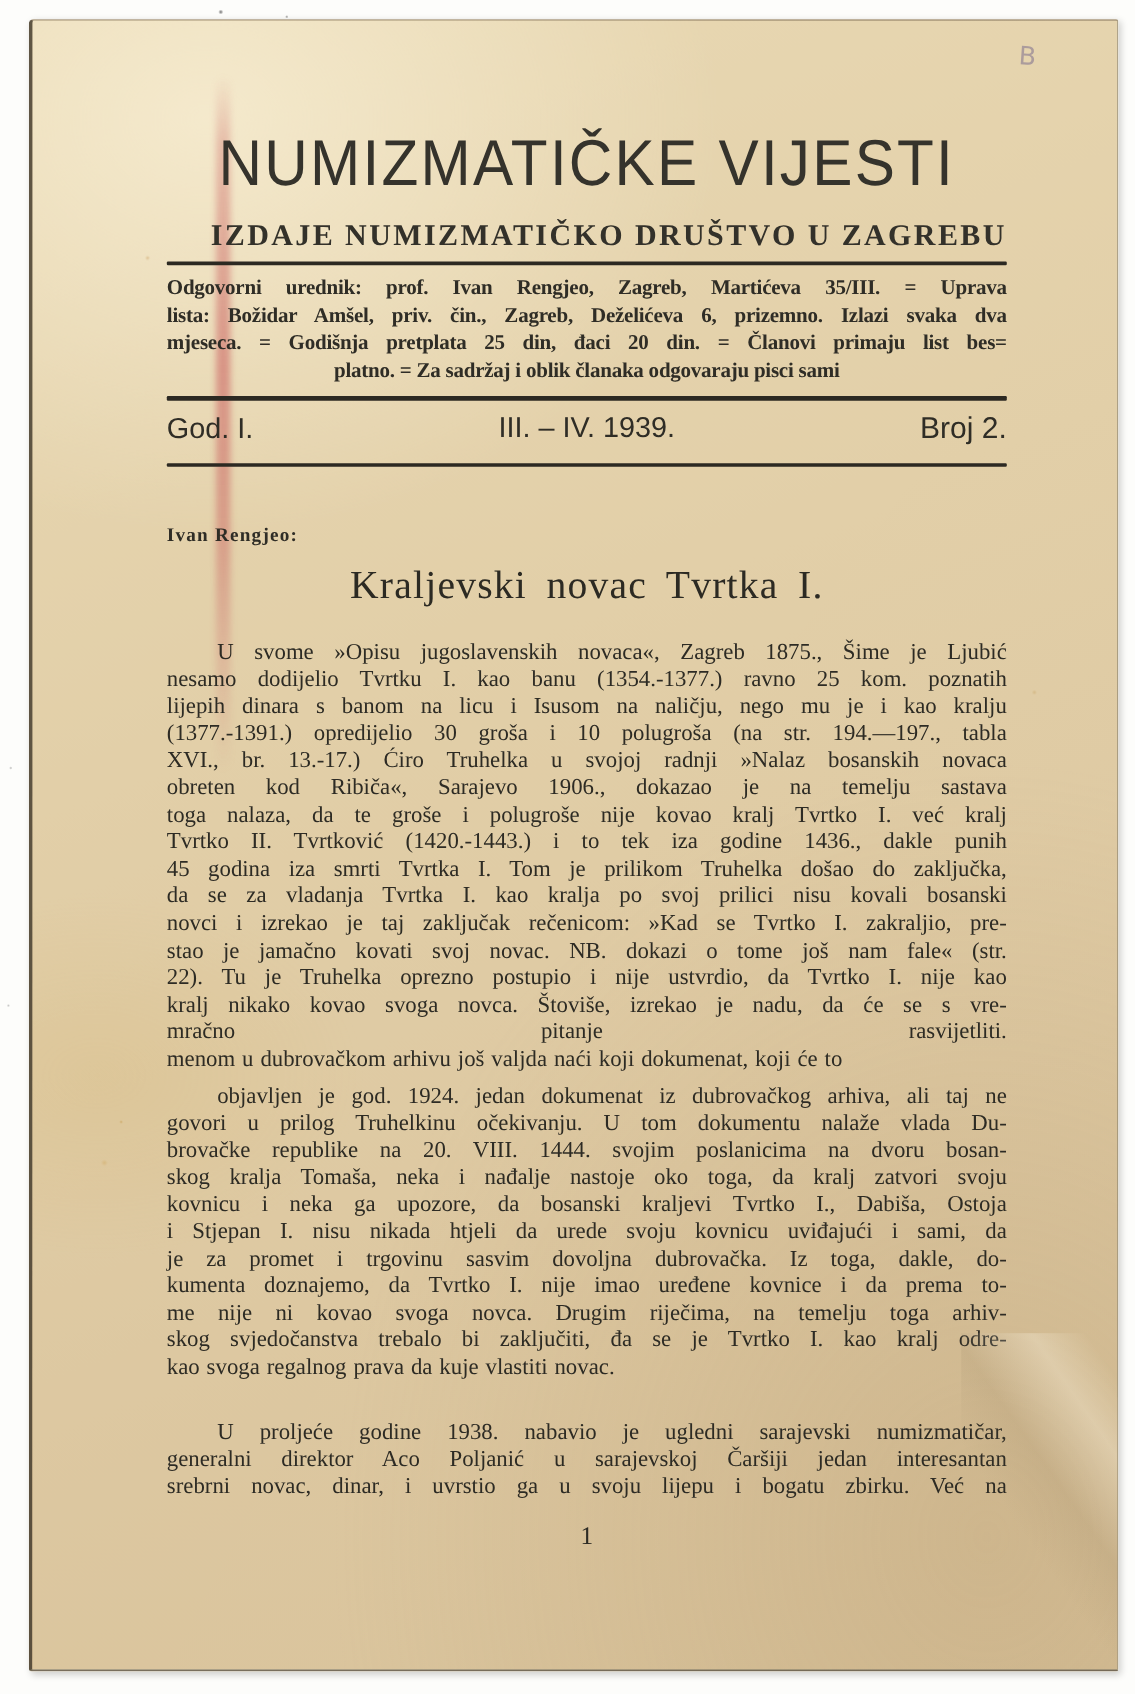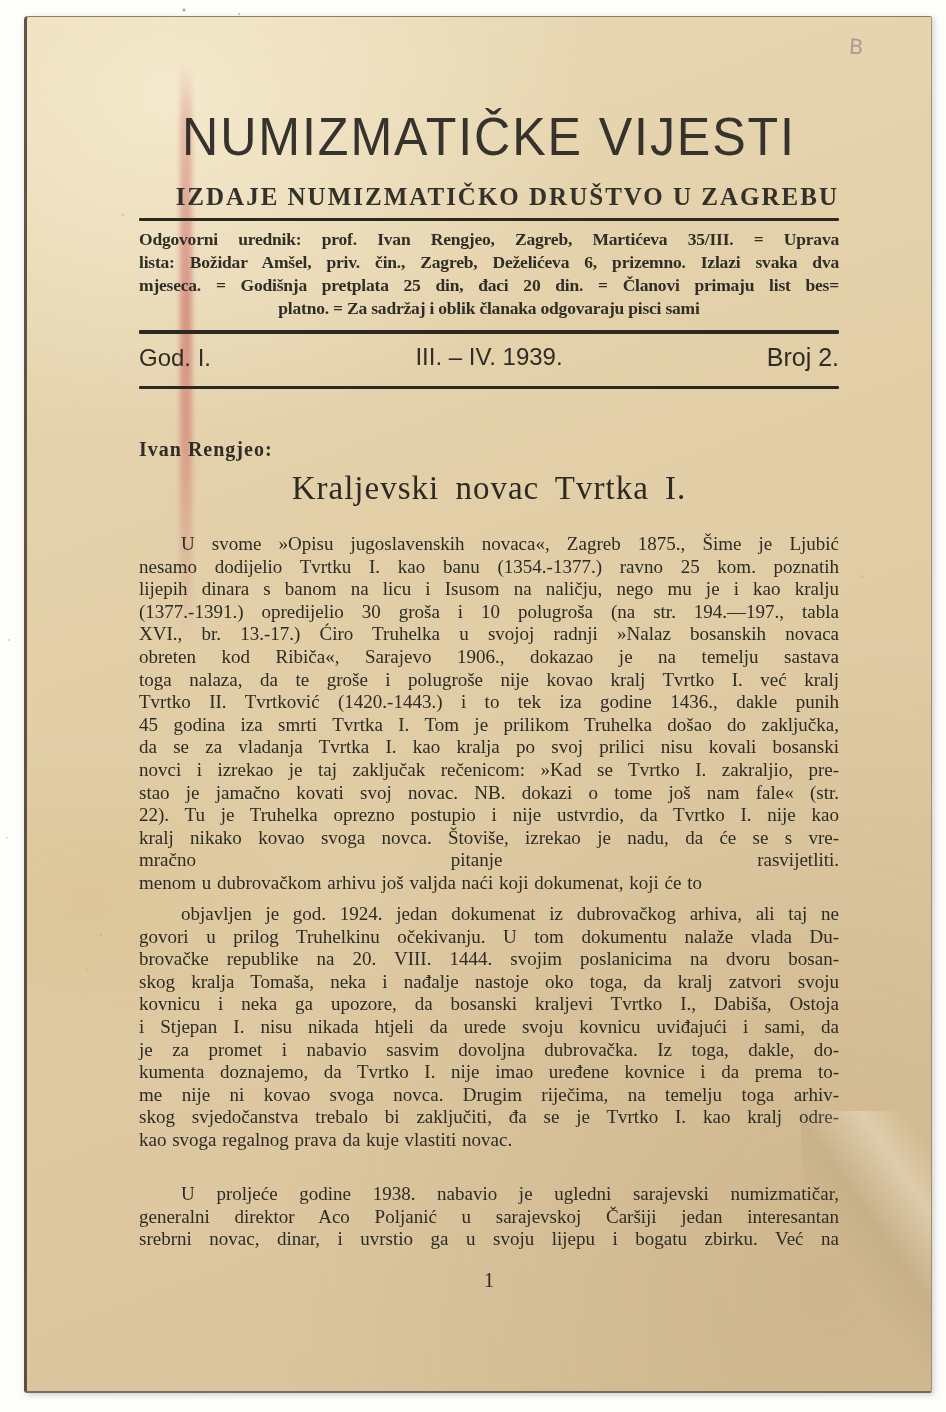--- a/index.html
+++ b/index.html
@@ -48,21 +48,21 @@
   #ruleA{top:201px;height:3px;}
   #ruleB{top:313px;height:4px;}
   #ruleC{top:369px;height:3px;}
   #imprint{top:211px;font-weight:bold;font-size:17.5px;letter-spacing:-0.2px;line-height:23px;color:#2f2d26;}
   #imprint .tline{text-align:justify;text-align-last:justify;}
   #imprint .tline:last-child{text-align:center;text-align-last:center;}
   #masthead-row{top:326px;font-family:"Liberation Sans",sans-serif;font-size:24px;color:#2f2d26;
     display:flex;justify-content:space-between;align-items:baseline;}
   #masthead-row .mh-center{position:absolute;left:0;right:0;text-align:center;}
   #masthead-row .mh-right{font-size:25px;}
-  #author{top:421px;font-weight:bold;font-size:20px;letter-spacing:1px;color:#2f2d26;}
+  #author{top:421px;font-weight:bold;font-size:16px;letter-spacing:1px;color:#2f2d26;}
   #article-title{top:453px;text-align:center;font-size:33px;letter-spacing:1px;
     word-spacing:7px;color:#2c2a23;}
   .body-para{font-size:19px;line-height:22.6px;color:#2d2b24;word-spacing:1px;}
   .body-para .tline{text-align:justify;text-align-last:justify;}
   .body-para.endpara .tline:last-child{text-align-last:left;}
   .body-para .tline:first-child{text-indent:42px;}
   #para1{top:516px;}
   #para2{top:886px;}
   #para3{top:1166px;}
   #page-number{top:1251px;text-align:center;font-size:21px;color:#2d2b24;}
@@ -122,21 +122,21 @@
           <div class="tline">menom u dubrovačkom arhivu još valjda naći koji dokumenat, koji će to</div>
         </div>
 
       <div id="para2" class="sec body-para endpara">
           <div class="tline">objavljen je god. 1924. jedan dokumenat iz dubrovačkog arhiva, ali taj ne</div>
           <div class="tline">govori u prilog Truhelkinu očekivanju. U tom dokumentu nalaže vlada Du-</div>
           <div class="tline">brovačke republike na 20. VIII. 1444. svojim poslanicima na dvoru bosan-</div>
           <div class="tline">skog kralja Tomaša, neka i nađalje nastoje oko toga, da kralj zatvori svoju</div>
           <div class="tline">kovnicu i neka ga upozore, da bosanski kraljevi Tvrtko I., Dabiša, Ostoja</div>
           <div class="tline">i Stjepan I. nisu nikada htjeli da urede svoju kovnicu uviđajući i sami, da</div>
-          <div class="tline">je za promet i nabavio sasvim dovoljna dubrovačka. Iz toga, dakle, do-</div>
+          <div class="tline">je za promet i trgovinu sasvim dovoljna dubrovačka. Iz toga, dakle, do-</div>
           <div class="tline">kumenta doznajemo, da Tvrtko I. nije imao uređene kovnice i da prema to-</div>
           <div class="tline">me nije ni kovao svoga novca. Drugim riječima, na temelju toga arhiv-</div>
           <div class="tline">skog svjedočanstva trebalo bi zaključiti, đa se je Tvrtko I. kao kralj odre-</div>
           <div class="tline">kao svoga regalnog prava da kuje vlastiti novac.</div>
         </div>
 
       <div id="para3" class="sec body-para">
           <div class="tline">U proljeće godine 1938. nabavio je ugledni sarajevski numizmatičar,</div>
           <div class="tline">generalni direktor Aco Poljanić u sarajevskoj Čaršiji jedan interesantan</div>
           <div class="tline">srebrni novac, dinar, i uvrstio ga u svoju lijepu i bogatu zbirku. Već na</div>

